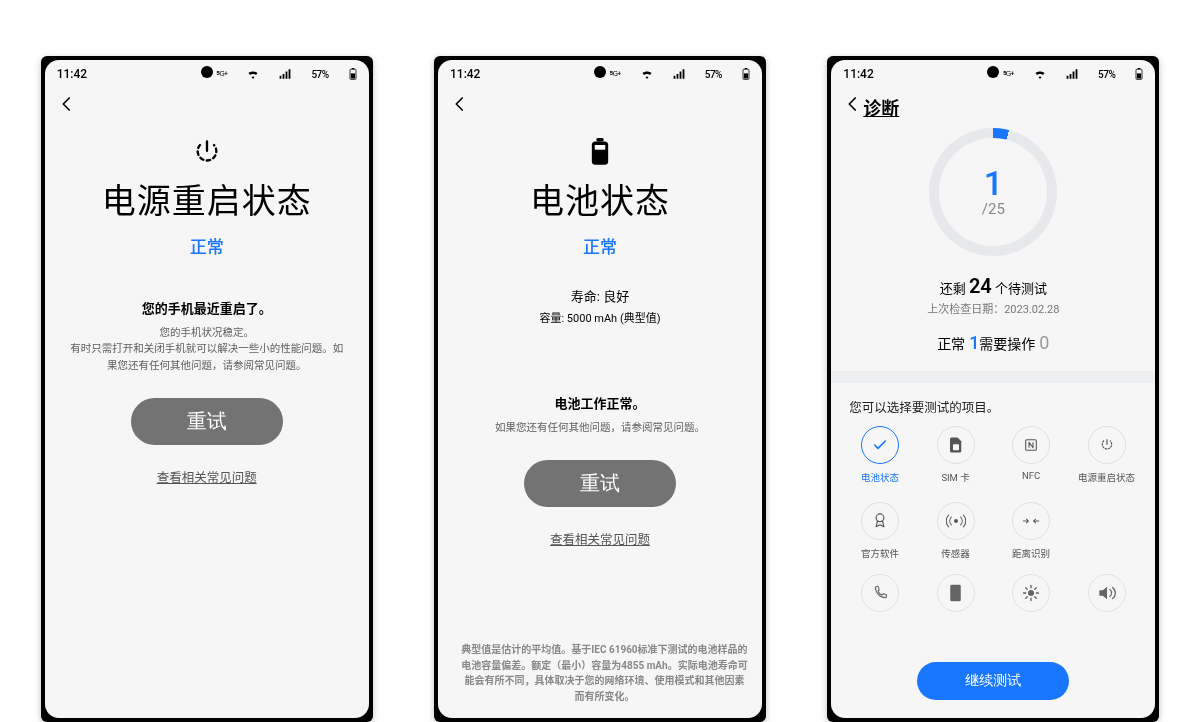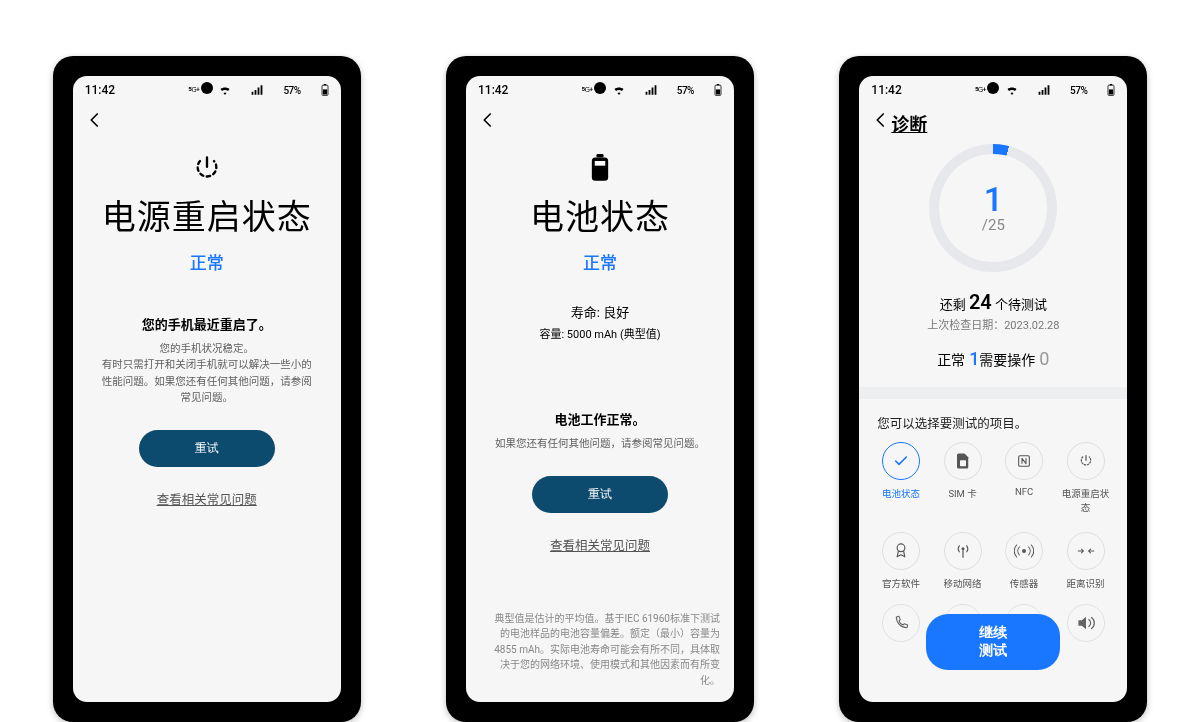--- a/index.html
+++ b/index.html
@@ -8,25 +8,25 @@
     width: 1200px;
     height: 722px;
     font-family: -apple-system, "Segoe UI", Roboto, "Helvetica Neue", Arial, "Noto Sans CJK SC", "PingFang SC", "Microsoft YaHei", sans-serif;
     display: flex;
     justify-content: space-around;
     align-items: flex-start;
     padding: 56px 40px 0 40px;
     gap: 60px;
   }
   .phone {
-    width: 308px;
+    width: 332px;
     height: 666px;
     background: #000;
-    border-radius: 20px;
-    padding: 20px;
+    border-radius: 6px;
+    padding: 4px;
     box-shadow: 0 2px 6px rgba(0,0,0,.25);
     position: relative;
     overflow: hidden;
   }
   .screen {
     width: 100%;
     height: 100%;
     background: #f6f6f6;
     border-radius: 14px;
     overflow: hidden;
@@ -63,26 +63,26 @@
     text-align:center;
   }
   .icon-lg { font-size:26px; margin-top:6px; }
   .title-lg { font-size:34px; font-weight:400; margin-top:8px; letter-spacing:1px;}
   .status-ok { color:#1976ff; font-size:17px; margin-top:10px; font-weight:500;}
   .sub { font-size:13px; margin-top:28px; }
   .note { font-size:13px; font-weight:600; margin-top:40px; }
   .para { font-size:10.5px; color:#606060; line-height:1.55; margin-top:8px; padding:0 6px;}
   .cta {
     margin-top:24px;
-    background:#0c4a6e; color:#fff; border:none;
-    border-radius:24px; padding:10px 56px; font-size:12px; font-weight:500;
+    background:#737373; color:#fff; border:none;
+    border-radius:24px; padding:10px 56px; font-size:20px; font-weight:500;
   }
   .link { margin-top:22px; font-size:12.5px; color:#555; text-decoration:underline;}
   .fine { position:absolute; bottom:14px; left:9px; right:0; padding:0 14px;
-          font-size:10px; color:#888; line-height:1.55; text-align:right;}
+          font-size:10px; color:#888; line-height:1.55; text-align:center;font-weight:bold;}
   
   .ring-wrap { display:flex; justify-content:center; margin-top:4px;}
   .ring {
     width:128px; height:128px; border-radius:50%;
     background: conic-gradient(#1976ff 0deg 14.4deg, #e6e8eb 14.4deg 360deg);
     display:flex; align-items:center; justify-content:center;
     position:relative;
   }
   .ring::after{
     content:""; position:absolute; inset:10px; background:#f6f6f6; border-radius:50%;
@@ -105,23 +105,23 @@
   .gcell{ display:flex; flex-direction:column; align-items:center; gap:6px;}
   .gicon{
     width:38px; height:38px; border-radius:50%; border:1px solid #dcdfe3;
     display:flex; align-items:center; justify-content:center;
     font-size:15px; color:#555;
   }
   .gicon.active{ border-color:#1976ff; color:#1976ff;}
   .glabel{ font-size:9.5px; color:#555; text-align:center;}
   .glabel.active{ color:#1976ff;}
   .continue{
-    position:absolute; left:50%; transform:translateX(-50%); bottom:32px;
+    position:absolute; left:50%; transform:translateX(-50%); bottom:18px;
     background:#1976ff; color:#fff; border:none; border-radius:22px;
-    padding:10px 48px; font-size:14px; font-weight:700;
+    padding:10px 48px; font-size:14px; font-weight:400;
   }
   .partial-row{
     display:grid; grid-template-columns:repeat(4,1fr);
     gap:18px 6px; padding:14px 14px 0;
   }
   .gicon.ghost{ opacity:.9; }
   svg { display:block; }
 </style>
 </head>
 <body>
@@ -334,30 +334,20 @@
         <div class="gicon">
           <svg width="16" height="18" viewBox="0 0 24 28">
               <circle cx="12" cy="9" r="6" fill="none" stroke="#555" stroke-width="1.8"></circle>
               <path d="M8 14l-2 9 6-3 6 3-2-9" fill="none" stroke="#555" stroke-width="1.8" stroke-linejoin="round"></path>
             </svg>
         </div>
         <div class="glabel">官方软件</div>
       </div>
       <div class="gcell">
         <div class="gicon">
-          <svg width="18" height="18" viewBox="0 0 24 24">
-              <circle cx="12" cy="9" r="2" fill="#555"></circle>
-              <path d="M7 5a7 7 0 0 0 0 8M17 5a7 7 0 0 1 0 8" fill="none" stroke="#555" stroke-width="1.6" stroke-linecap="round"></path>
-              <path d="M12 11v10" stroke="#555" stroke-width="1.6"></path>
-            </svg>
-        </div>
-        <div class="glabel">移动网络</div>
-      </div>
-      <div class="gcell">
-        <div class="gicon">
           <svg width="20" height="14" viewBox="0 0 30 20">
               <circle cx="15" cy="10" r="3" fill="#555"></circle>
               <path d="M8 4a9 9 0 0 0 0 12M22 4a9 9 0 0 1 0 12M4 1a13 13 0 0 0 0 18M26 1a13 13 0 0 1 0 18" fill="none" stroke="#555" stroke-width="1.6" stroke-linecap="round"></path>
             </svg>
         </div>
         <div class="glabel">传感器</div>
       </div>
       <div class="gcell">
         <div class="gicon">
           <svg width="18" height="14" viewBox="0 0 28 20">

